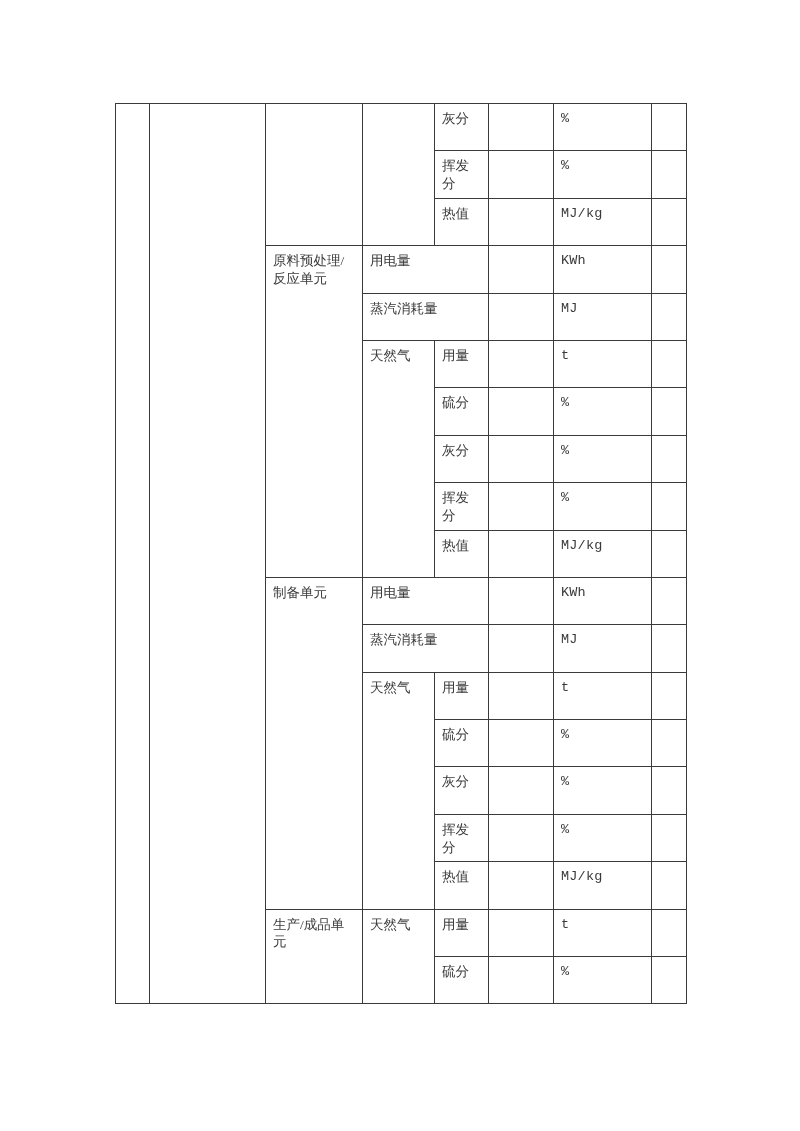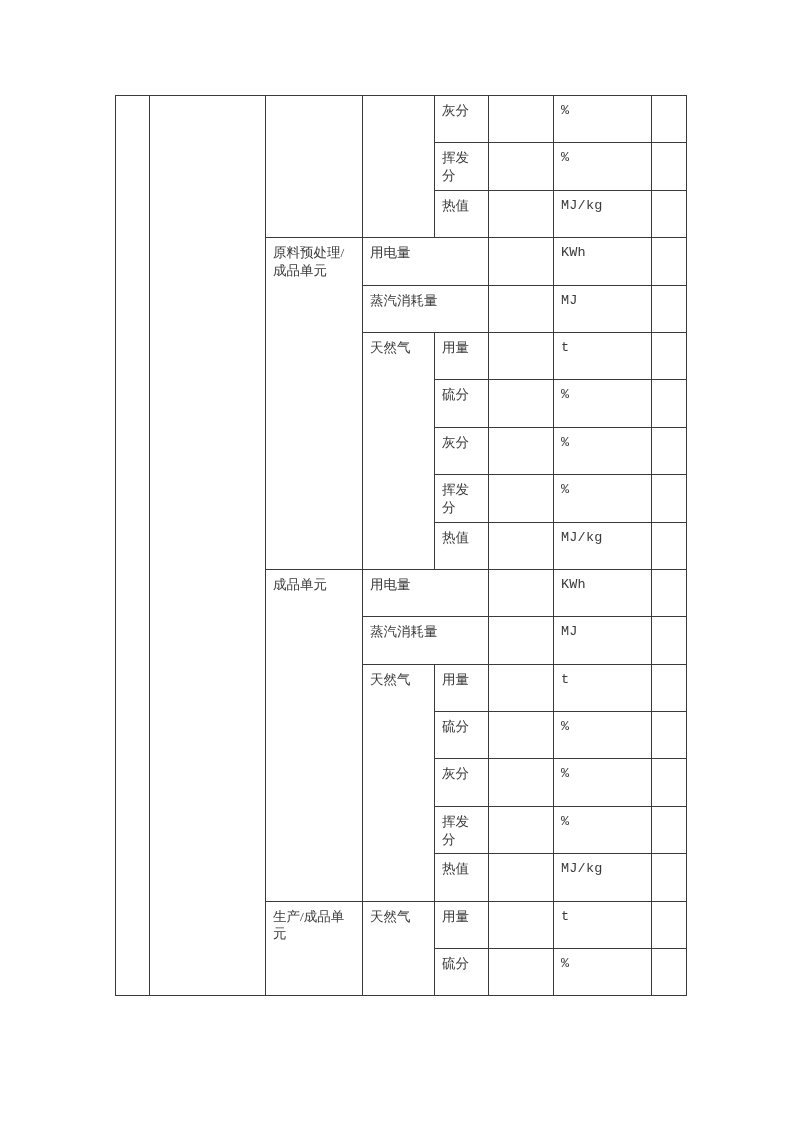--- a/index.html
+++ b/index.html
@@ -13,21 +13,21 @@
     height: 1131px;
     position: relative;
     font-family: "Liberation Serif", "DejaVu Serif", serif;
     color: #3a3a3a;
     -webkit-font-smoothing: antialiased;
   }
 
   .page {
     position: absolute;
     left: 0;
-    top: 0;
+    top: 8px;
     width: 800px;
     height: 1028px;
     overflow: hidden;
     background: #ffffff;
   }
 
   .table-wrap {
     position: absolute;
     left: 115px;
     top: 95px;
@@ -113,21 +113,21 @@
         </tr>
 
         <tr>
           <td class="v-mid cn">热值</td>
           <td class="blank"></td>
           <td class="v-mid unit-txt">MJ/kg</td>
           <td class="blank"></td>
         </tr>
 
         <tr>
-          <td class="v-mid cn" rowspan="7">原料预处理/成品单元</td>
+          <td class="v-mid cn" rowspan="7">原料预处理/反应单元</td>
           <td class="v-mid cn" colspan="2">用电量</td>
           <td class="blank"></td>
           <td class="v-mid unit-txt">KWh</td>
           <td class="blank"></td>
         </tr>
 
         <tr>
           <td class="cn" colspan="2">蒸汽消耗量</td>
           <td class="blank"></td>
           <td class="v-mid unit-txt">MJ</td>
@@ -164,21 +164,21 @@
         </tr>
 
         <tr>
           <td class="v-mid cn">热值</td>
           <td class="blank"></td>
           <td class="v-mid unit-txt">MJ/kg</td>
           <td class="blank"></td>
         </tr>
 
         <tr>
-          <td class="v-mid cn" rowspan="7">成品单元</td>
+          <td class="v-mid cn" rowspan="7">制备单元</td>
           <td class="v-mid cn" colspan="2">用电量</td>
           <td class="blank"></td>
           <td class="v-mid unit-txt">KWh</td>
           <td class="blank"></td>
         </tr>
 
         <tr>
           <td class="cn" colspan="2">蒸汽消耗量</td>
           <td class="blank"></td>
           <td class="v-mid unit-txt">MJ</td>

